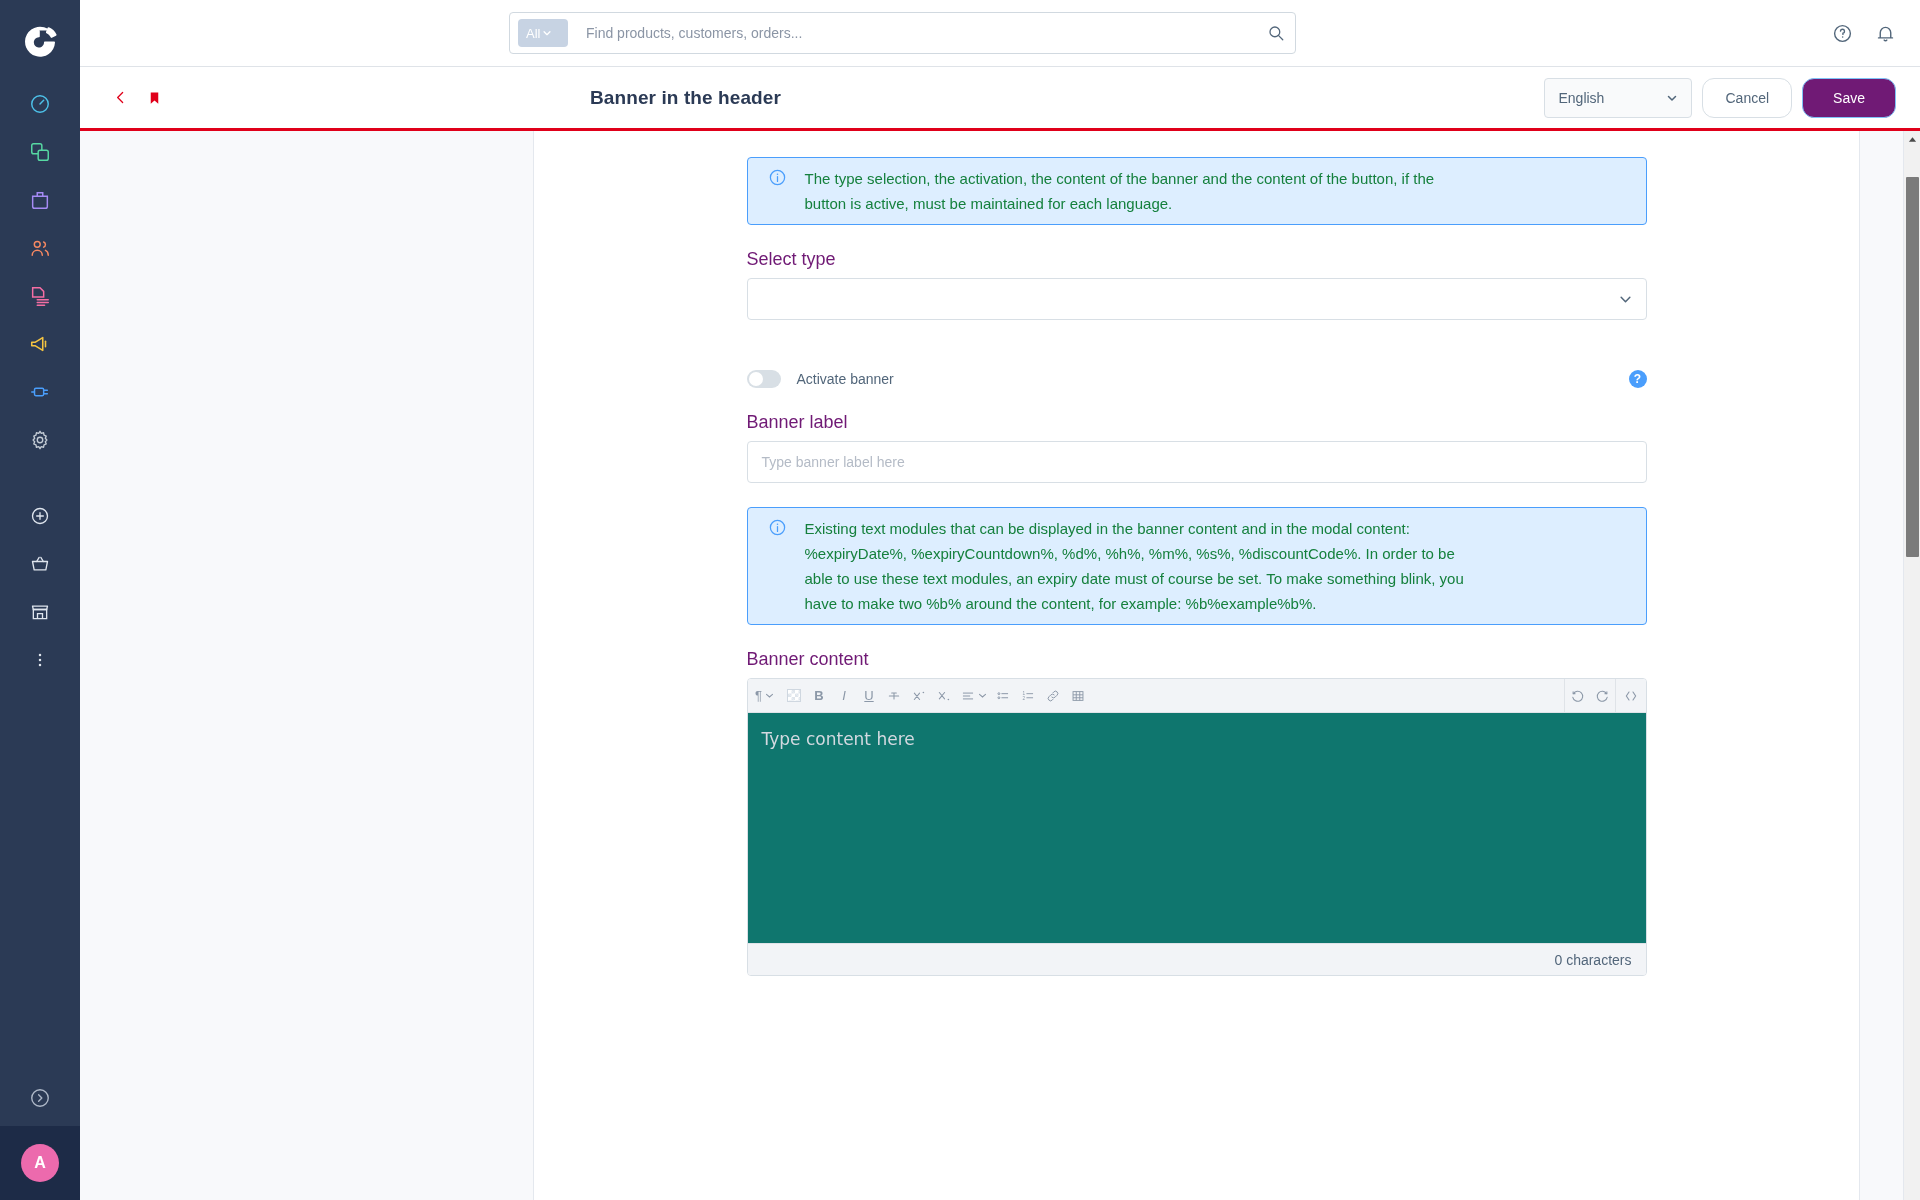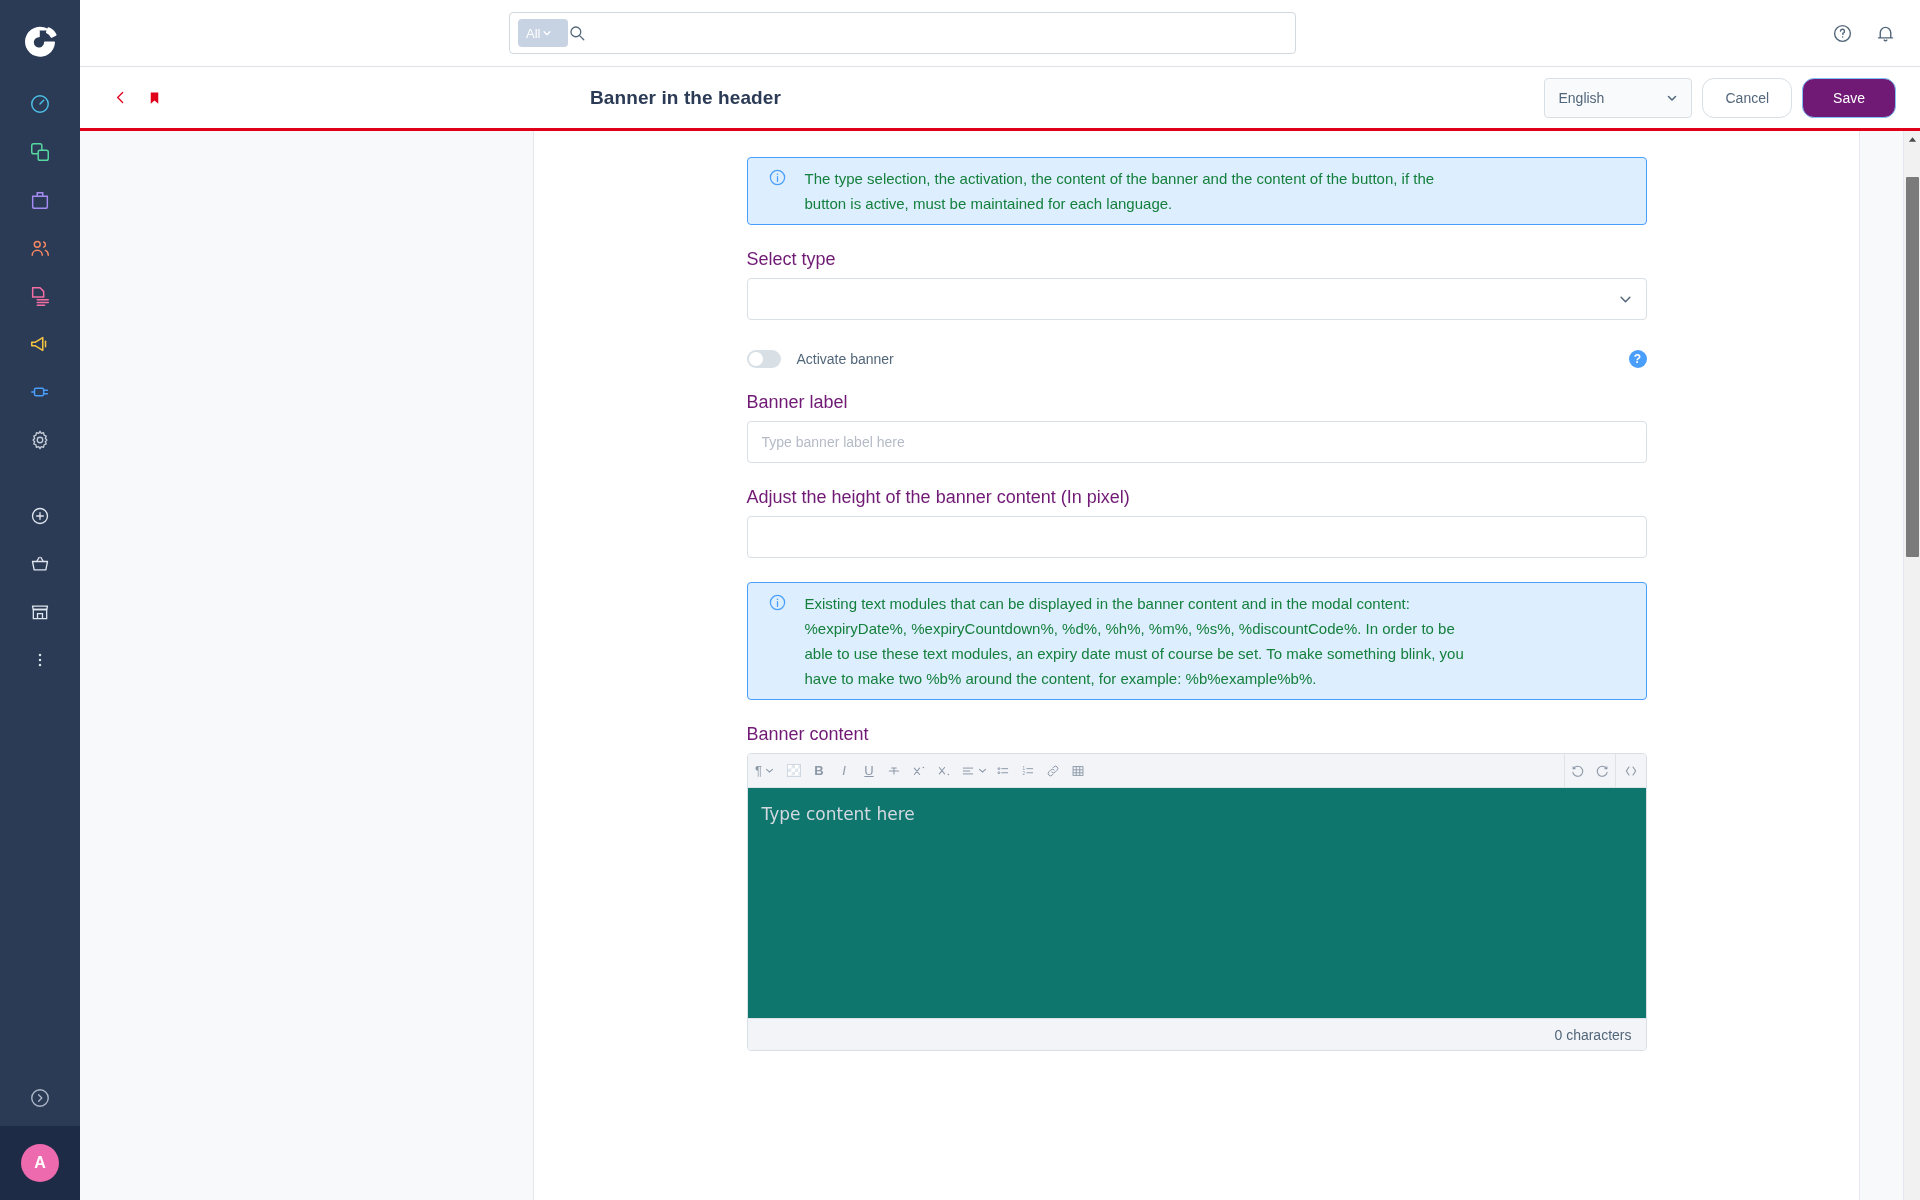--- a/index.html
+++ b/index.html
@@ -103,21 +103,21 @@
 
   .field { margin-top: 24px; }
   .flabel { font-size: 18px; color: #701a75; margin-bottom: 8px; display: block; }
   .control {
     height: 42px; border: 1px solid #d8dfe5; border-radius: 4px; background: #fff;
     display: flex; align-items: center; padding: 0 14px; font-size: 14px; color: #52667a;
   }
   .control.select { justify-content: space-between; cursor: pointer; }
   .control .ph { color: #b4bbc6; }
 
-  .toggle-row { display: flex; align-items: center; margin-top: 30px; position: relative; }
+  .toggle-row { display: flex; align-items: center; margin-top: 50px; position: relative; }
   .switch {
     width: 34px; height: 18px; border-radius: 9px; background: #d8dfe5;
     position: relative; cursor: pointer; flex: 0 0 auto;
   }
   .switch .knob {
     position: absolute; top: 2px; left: 2px; width: 14px; height: 14px;
     border-radius: 50%; background: #fff;
   }
   .toggle-label { margin-left: 16px; font-size: 14px; color: #52667a; }
   .help-badge {
@@ -277,20 +277,21 @@
   <div class="main">
 
     <div class="topbar">
       <div class="search-wrap">
         <div class="scope-pill">
           <span>All</span>
           <svg width="10" height="10" viewBox="0 0 12 12" fill="none" stroke="#fff" stroke-width="1.6">
             <path d="M2.5 4.5L6 8l3.5-3.5" stroke-linecap="round" stroke-linejoin="round"></path>
           </svg>
         </div>
+        <input class="search-input" type="text" placeholder="Find products, customers, orders..." style="">
         <svg width="18" height="18" viewBox="0 0 24 24" fill="none" stroke="#52667a" stroke-width="1.7">
           <circle cx="10.5" cy="10.5" r="6.5"></circle>
             <path d="M15.5 15.5L21 21" stroke-linecap="round"></path>
         </svg>
       </div>
       <div class="top-right">
         <svg width="21" height="21" viewBox="0 0 24 24" fill="none" stroke="#52667a" stroke-width="1.6">
           <circle cx="12" cy="12" r="9"></circle>
           <path d="M9.7 9.2a2.3 2.3 0 1 1 2.8 2.5v1.3" stroke-linecap="round"></path>
             <circle cx="12.2" cy="16" r=".9" fill="#52667a" stroke="none"></circle>
@@ -360,26 +361,20 @@
             <div class="help-badge">?</div>
           </div>
 
           <div class="field">
             <label class="flabel">Banner label</label>
             <div class="control">
               <span class="ph">Type banner label here</span>
             </div>
           </div>
 
-          <div class="field">
-            <label class="flabel">Adjust the height of the banner content (In pixel)</label>
-            <div class="control">
-              <span></span>
-            </div>
-          </div>
 
           <div class="field">
             <div class="alert">
               <span class="ic">
                 <svg width="19" height="19" viewBox="0 0 24 24" fill="none" stroke="#4a9efc" stroke-width="1.6">
                   <circle cx="12" cy="12" r="9"></circle>
                     <path d="M12 11v6" stroke-linecap="round"></path>
                     <circle cx="12" cy="7.8" r="1" fill="#4a9efc" stroke="none"></circle>
                 </svg>
               </span>

